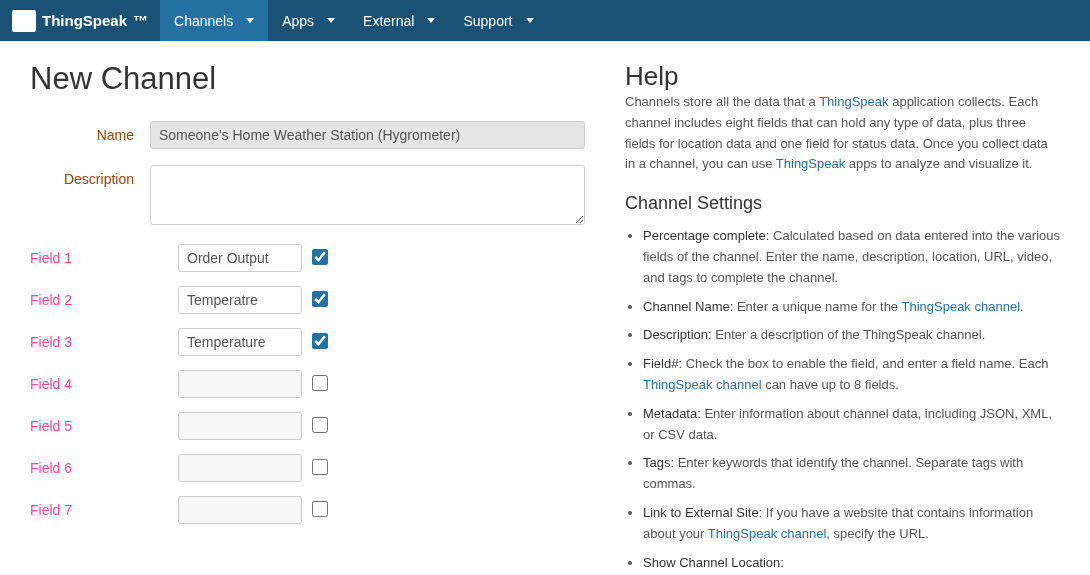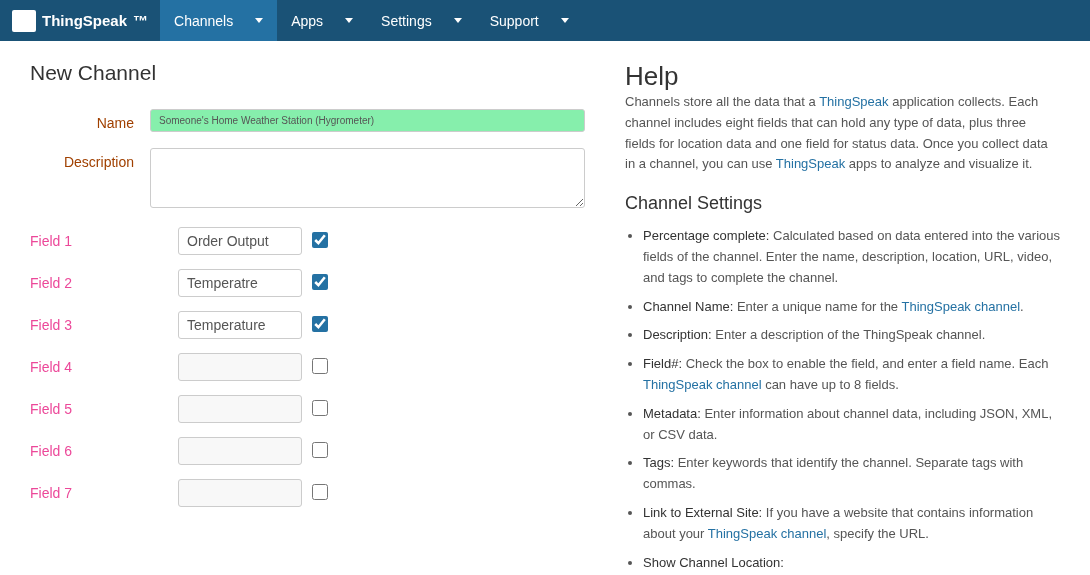--- a/index.html
+++ b/index.html
@@ -37,21 +37,21 @@
       flex: 1;
     }
     .nav-item {
       display: flex;
       align-items: center;
       padding: 16px 14px;
       color: #fff;
       font-size: 14px;
       cursor: pointer;
       text-decoration: none;
-      gap: 20px;
+      gap: 11px;
       white-space: nowrap;
     }
     .nav-item.active { background: #2471a3; }
     .nav-right {
       display: flex;
       align-items: stretch;
       margin-left: auto;
     }
     .nav-right .nav-item { font-size: 14px; }
     .caret {
@@ -69,21 +69,21 @@
       padding: 20px 30px;
       gap: 30px;
       max-width: 1090px;
     }
 
     
     .left-panel {
       flex: 0 0 555px;
     }
     .page-title {
-      font-size: 21px;
+      font-size: 31px;
       font-weight: 300;
       color: #333;
       margin-bottom: 24px;
     }
 
     .form-row {
       display: flex;
       align-items: flex-start;
       margin-bottom: 16px;
     }
@@ -97,23 +97,23 @@
       flex-shrink: 0;
     }
     .form-input {
       flex: 1;
     }
     .form-input input[type="text"] {
       width: 100%;
       padding: 5px 8px;
       border: 1px solid #ccc;
       border-radius: 3px;
-      font-size: 10px;
+      font-size: 14px;
       color: #555;
-      background: #86efac;
+      background: #e5e5e5;
     }
     .form-input textarea {
       width: 100%;
       height: 60px;
       padding: 5px 8px;
       border: 1px solid #ccc;
       border-radius: 3px;
       font-size: 14px;
       resize: vertical;
     }
@@ -211,21 +211,21 @@
   <div class="nav-items">
     <a class="nav-item active">
       <span>Channels</span>
       <span class="caret"></span>
     </a>
     <a class="nav-item">
       <span>Apps</span>
       <span class="caret"></span>
     </a>
     <a class="nav-item">
-      <span>Settings</span>
+      <span>External</span>
       <span class="caret"></span>
     </a>
     <a class="nav-item">
       <span>Support</span>
       <span class="caret"></span>
     </a>
   </div>
 
 </nav>
 

